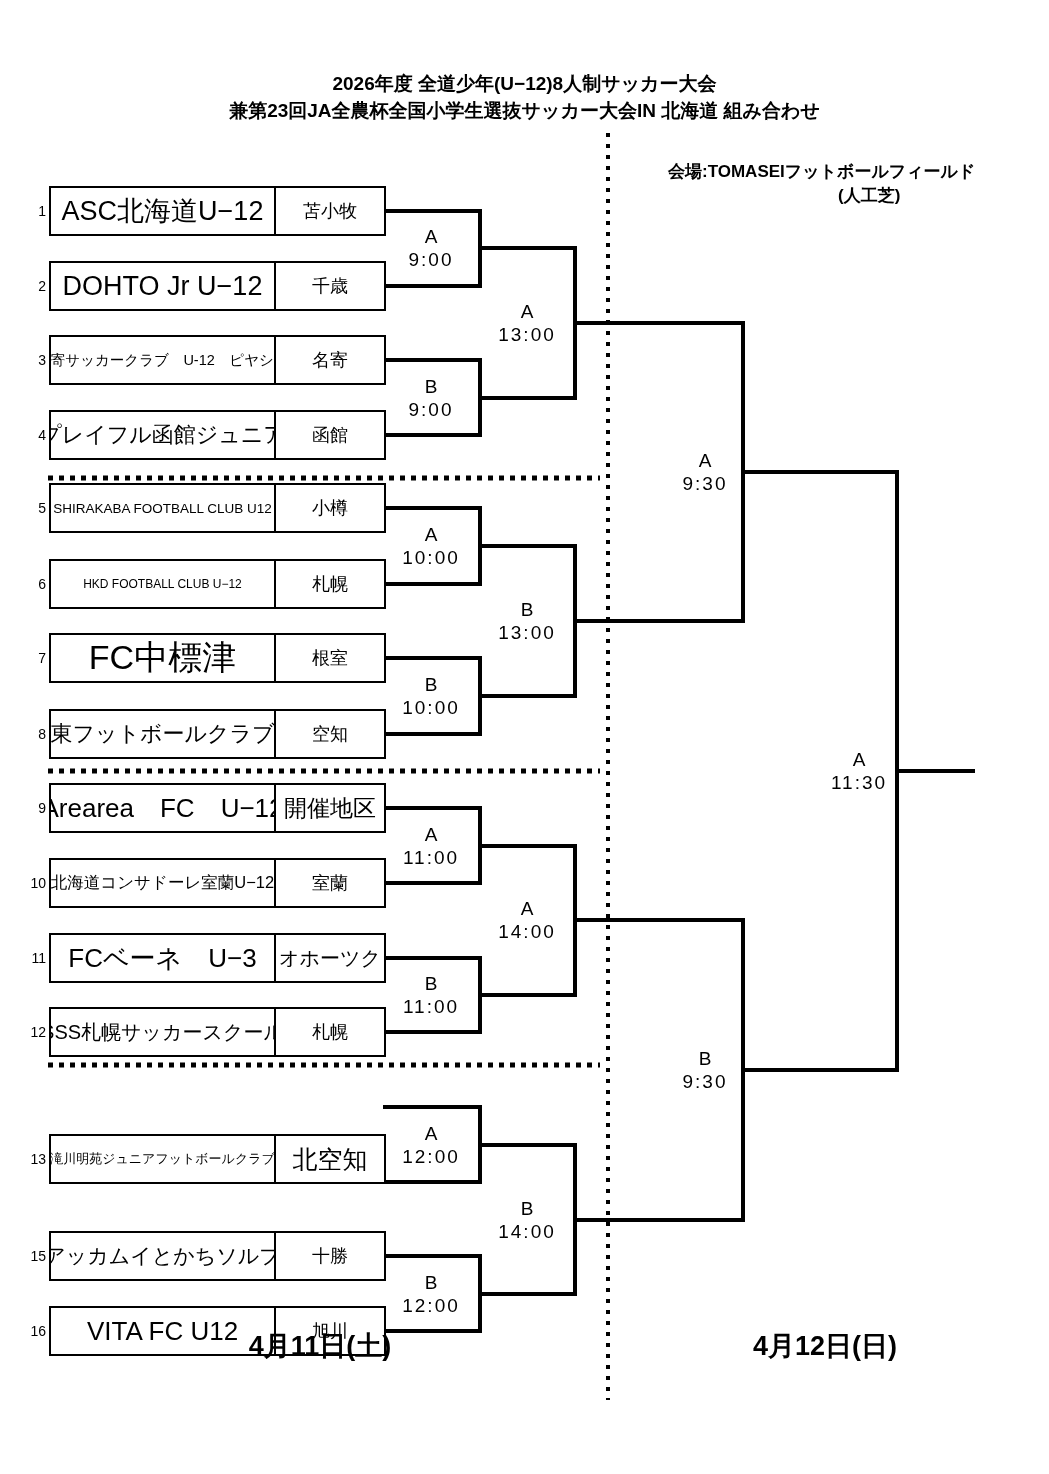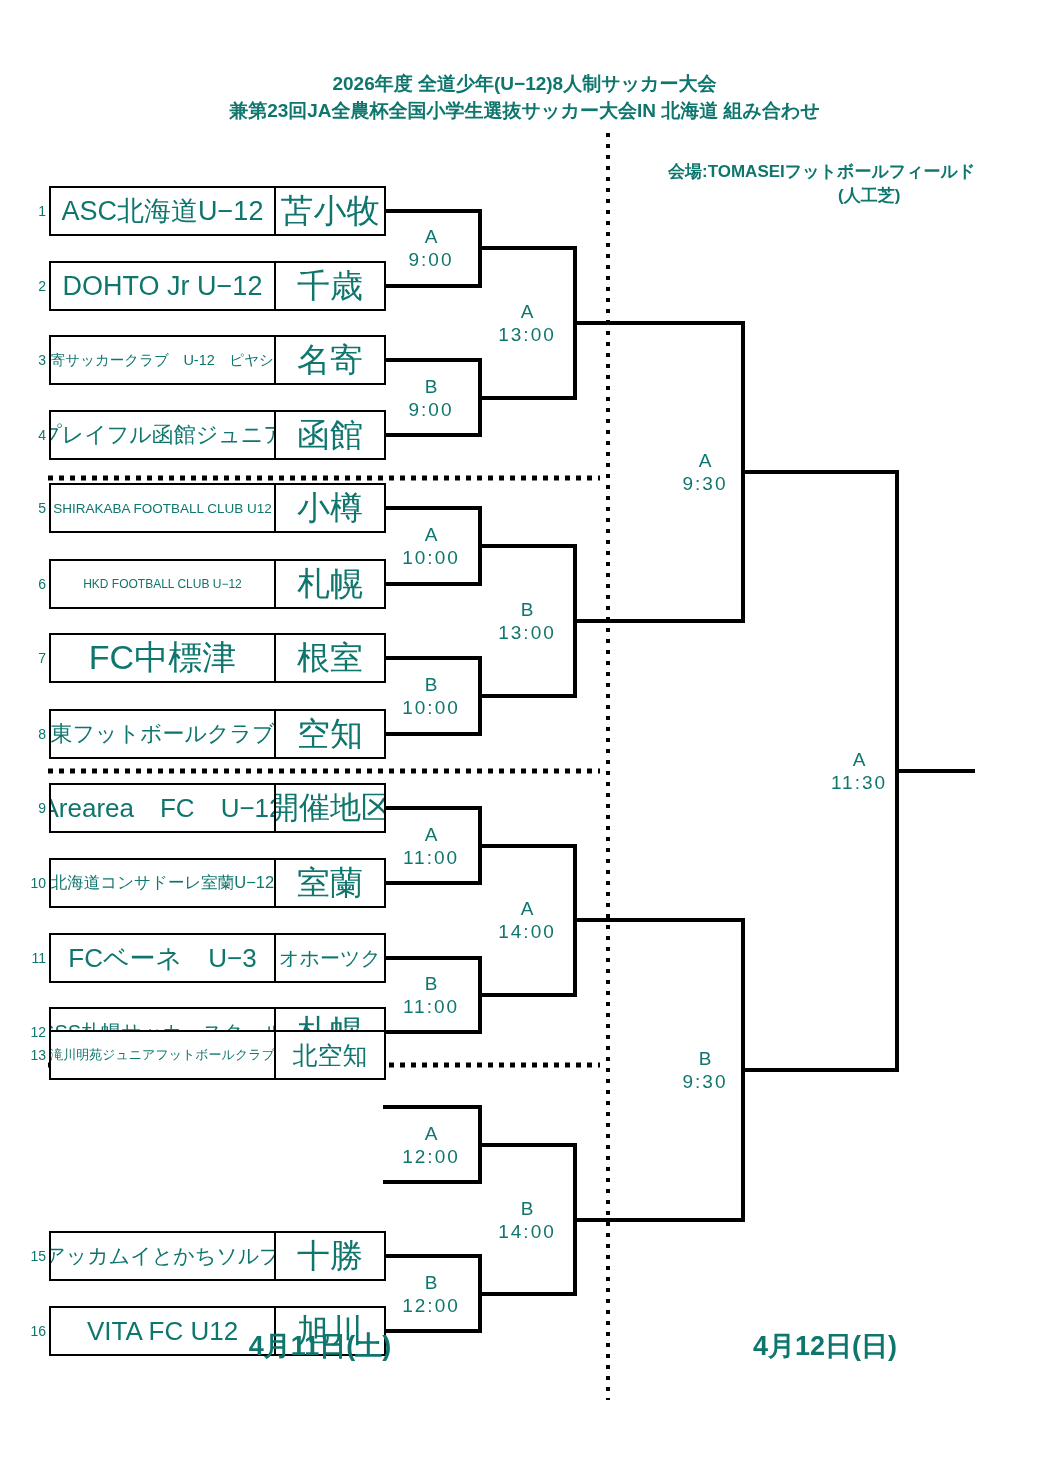--- a/index.html
+++ b/index.html
@@ -1,38 +1,38 @@
 <!DOCTYPE html>
 <html><head>
 <meta charset="utf-8">
 <style>
   html,body { margin:0; padding:0; background:#fff; }
   .page {
     position:relative; width:1049px; height:1474px; background:#ffffff;
-    font-family:"Liberation Sans", sans-serif; color:#0f766e; overflow:hidden;
+    font-family:"Liberation Sans", sans-serif; color:#000000; overflow:hidden;
   }
   .lines { position:absolute; left:0; top:0; width:1049px; height:1474px; }
   .title {
     position:absolute; top:70px; left:0; width:1049px; text-align:center;
     font-weight:bold; font-size:19px; line-height:27px; white-space:nowrap;
   }
   .info {
     position:absolute; top:160px; left:668px; font-weight:bold;
     font-size:17px; line-height:24px; white-space:nowrap;
   }
   .venue-note { padding-left:170px; }
   .team-row { position:absolute; left:12px; height:50px; display:flex; align-items:center; }
   .seed { width:34px; text-align:right; padding-right:3px; font-size:14px; }
   .team-box {
     box-sizing:border-box; width:337px; height:50px; border:2.5px solid #000;
     display:flex; background:#fff;
   }
   .cell { display:flex; align-items:center; justify-content:center; overflow:hidden; white-space:nowrap; }
   .name-cell { width:223px; }
-  .region-cell { flex:1; border-left:2.5px solid #000; font-size:33px; }
+  .region-cell { flex:1; border-left:2.5px solid #000; font-size:18px; }
   .mlabel { position:absolute; text-align:center; font-size:19px; line-height:23px; white-space:nowrap; }
   .mlabel .court { display:block; }
   .mlabel .time { display:block; letter-spacing:2px; }
   .date-label {
     position:absolute; top:1328px; width:340px; text-align:center;
     font-weight:bold; font-size:27px; white-space:nowrap;
   }
 </style>
 </head>
 <body>
@@ -132,21 +132,21 @@
     <span class="seed">8</span>
     <div class="team-box">
       <div class="cell name-cell" style="font-size:22px">東フットボールクラブ</div>
       <div class="cell region-cell">空知</div>
     </div>
   </div>
   <div class="team-row" style="top:783px">
     <span class="seed">9</span>
     <div class="team-box">
       <div class="cell name-cell" style="font-size:26px">Arearea　FC　U−12</div>
-      <div class="cell region-cell" style="font-size:31px">開催地区</div>
+      <div class="cell region-cell" style="font-size:23px">開催地区</div>
     </div>
   </div>
   <div class="team-row" style="top:858px">
     <span class="seed">10</span>
     <div class="team-box">
       <div class="cell name-cell" style="font-size:16.5px">北海道コンサドーレ室蘭U−12</div>
       <div class="cell region-cell">室蘭</div>
     </div>
   </div>
   <div class="team-row" style="top:933px">
@@ -156,21 +156,21 @@
       <div class="cell region-cell" style="font-size:20px">オホーツク</div>
     </div>
   </div>
   <div class="team-row" style="top:1007px">
     <span class="seed">12</span>
     <div class="team-box">
       <div class="cell name-cell" style="font-size:20px">SSS札幌サッカースクール</div>
       <div class="cell region-cell">札幌</div>
     </div>
   </div>
-  <div class="team-row" style="top:1030px">
+  <div class="team-row" style="top:1134px">
     <span class="seed">13</span>
     <div class="team-box">
       <div class="cell name-cell" style="font-size:13px">滝川明苑ジュニアフットボールクラブ</div>
       <div class="cell region-cell" style="font-size:25px">北空知</div>
     </div>
   </div>
   <div class="team-row" style="top:1231px">
     <span class="seed">15</span>
     <div class="team-box">
       <div class="cell name-cell" style="font-size:21px">アッカムイとかちソルプ</div>

